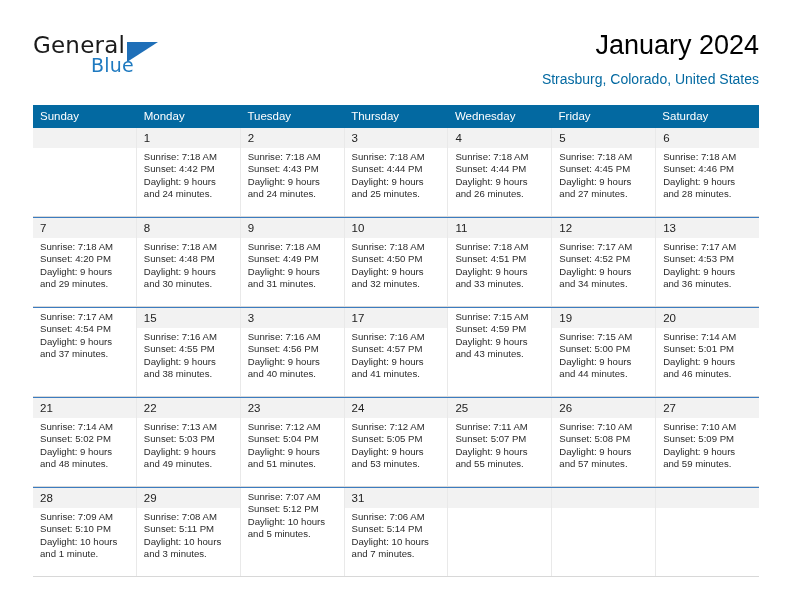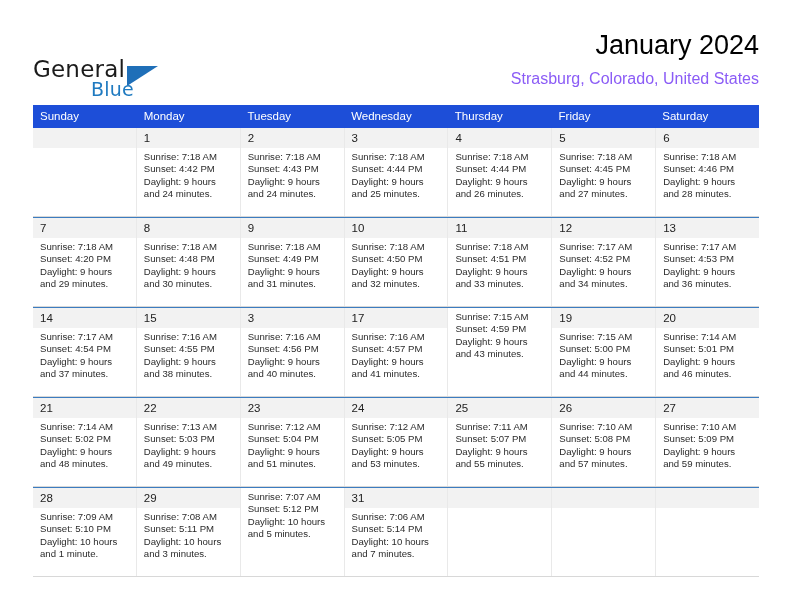--- a/index.html
+++ b/index.html
@@ -28,21 +28,20 @@
     top: 28px;
     right: 33px;
     height: 70px;
   }
   .logo {
     position: absolute;
     left: 0;
     top: 4px;
     width: 160px;
     height: 56px;
-    margin-top: 24px;
   }
   .logo-general {
     position: absolute;
     left: 0;
     top: 0;
     font-size: 23px;
     letter-spacing: 0.2px;
     color: #1b1b1b;
     font-family: "DejaVu Sans", sans-serif;
     font-weight: 400;
@@ -73,38 +72,37 @@
     top: 0;
     text-align: right;
   }
   .cal-title {
     font-size: 27px;
     color: #000000;
     line-height: 34px;
     white-space: nowrap;
   }
   .cal-sub {
-    font-size: 16px;
-    color: #8b5cf6;
+    font-size: 14px;
+    color: #0369a1;
     line-height: 20px;
     margin-top: 7px;
     white-space: nowrap;
   }
 
   
   .calendar {
     position: absolute;
     left: 33px;
     top: 105px;
     width: 726px;
   }
   .weekday-row {
     display: flex;
-    background: #1d4ed8;
-    justify-content: flex-end;
+    background: #0369a1;
   }
   .weekday {
     flex: 1 1 0;
     box-sizing: border-box;
     color: #ffffff;
     font-size: 11.5px;
     line-height: 13px;
     padding: 5px 0 5px 7px;
     white-space: nowrap;
   }
@@ -166,22 +164,22 @@
       <div class="cal-sub">Strasburg, Colorado, United States</div>
     </div>
 
   </div>
 
   <div class="calendar">
     <div class="weekday-row" id="weekday-row">
         <div class="weekday">Sunday</div>
         <div class="weekday">Monday</div>
         <div class="weekday">Tuesday</div>
+        <div class="weekday">Thursday</div>
         <div class="weekday">Wednesday</div>
-        <div class="weekday">Thursday</div>
         <div class="weekday">Friday</div>
         <div class="weekday">Saturday</div>
       </div>
     <div id="weeks-container">
         <div class="week">
           <div class="day empty">
             <div class="daynum"></div>
           </div>
           <div class="day">
             <div class="daynum">1</div>
@@ -298,21 +296,20 @@
             <div class="info">
               <div>Sunrise: 7:17 AM</div>
               <div>Sunset: 4:53 PM</div>
               <div>Daylight: 9 hours</div>
               <div>and 36 minutes.</div>
             </div>
           </div>
         </div>
         <div class="week">
           <div class="day">
-            <div class="daynum">14</div>
             <div class="info">
               <div>Sunrise: 7:17 AM</div>
               <div>Sunset: 4:54 PM</div>
               <div>Daylight: 9 hours</div>
               <div>and 37 minutes.</div>
             </div>
           </div>
           <div class="day">
             <div class="daynum">15</div>
             <div class="info">

